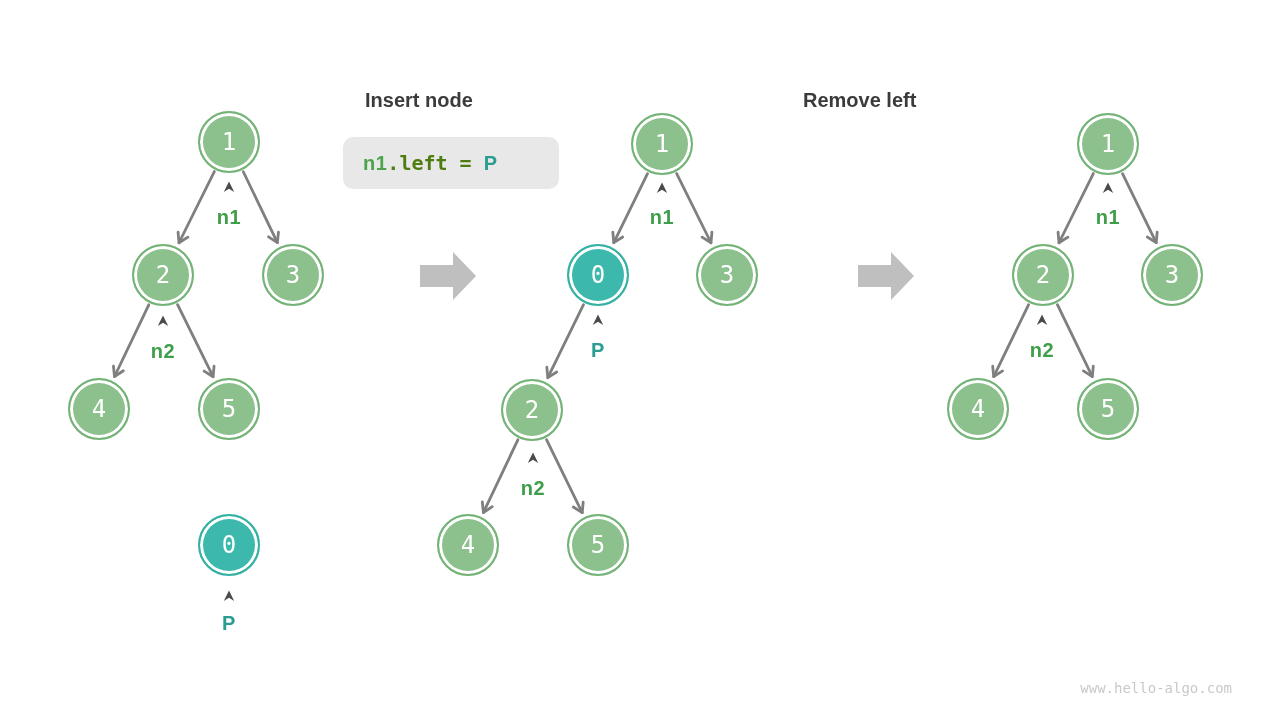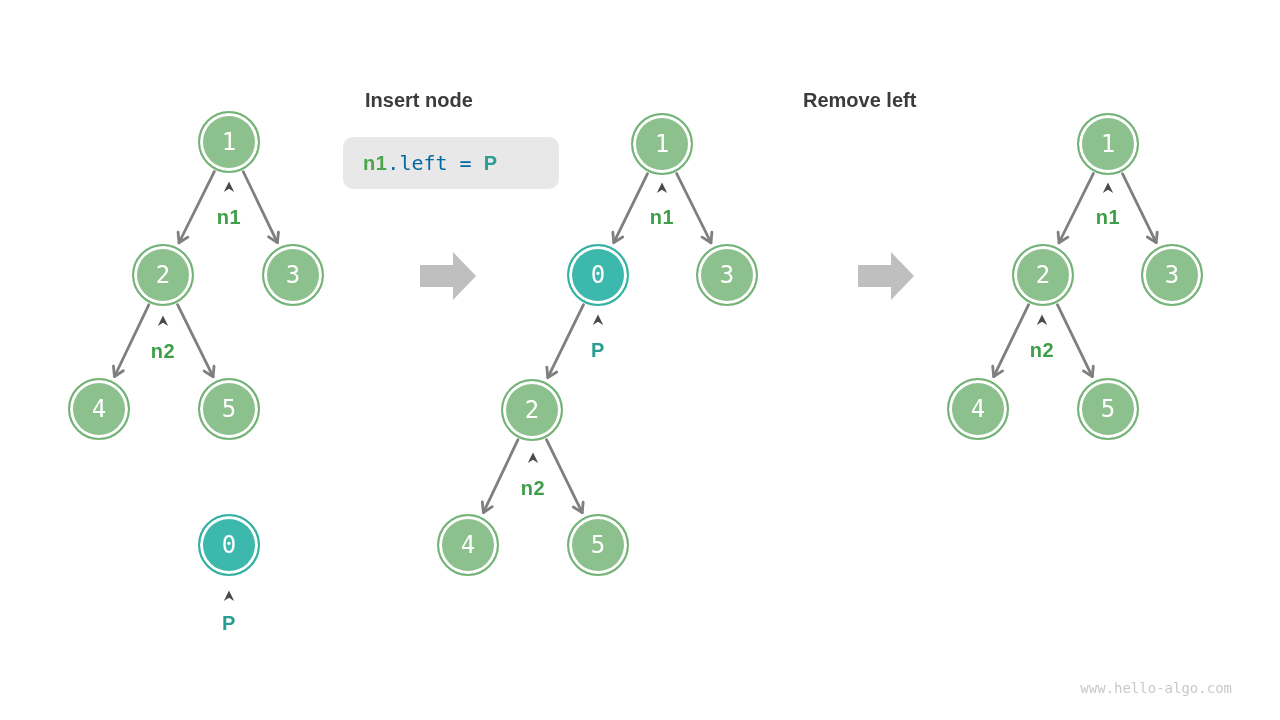--- a/index.html
+++ b/index.html
@@ -45,21 +45,21 @@
   #code-insert { left:343px; top:137px; min-width:176px; }
   #code-remove { left:790px; top:138px; min-width:174px; }
   .code-box .tok-green {
     color:#4ca44c; font-weight:bold;
     font-family:"Liberation Sans", sans-serif; letter-spacing:0.5px;
   }
   .code-box .tok-teal {
     color:#2a9d93; font-weight:bold;
     font-family:"Liberation Sans", sans-serif; letter-spacing:0.5px;
   }
-  .code-box .tok-plain { color:#0369a1; }
+  .code-box .tok-plain { color:#4d7c0f;font-weight:bold; }
 
   .watermark {
     position:absolute; right:48px; bottom:24px;
     font-family:"DejaVu Sans Mono", monospace;
     font-size:14px; color:#c9c9c9;
   }
 </style>
 </head>
 <body>
 

